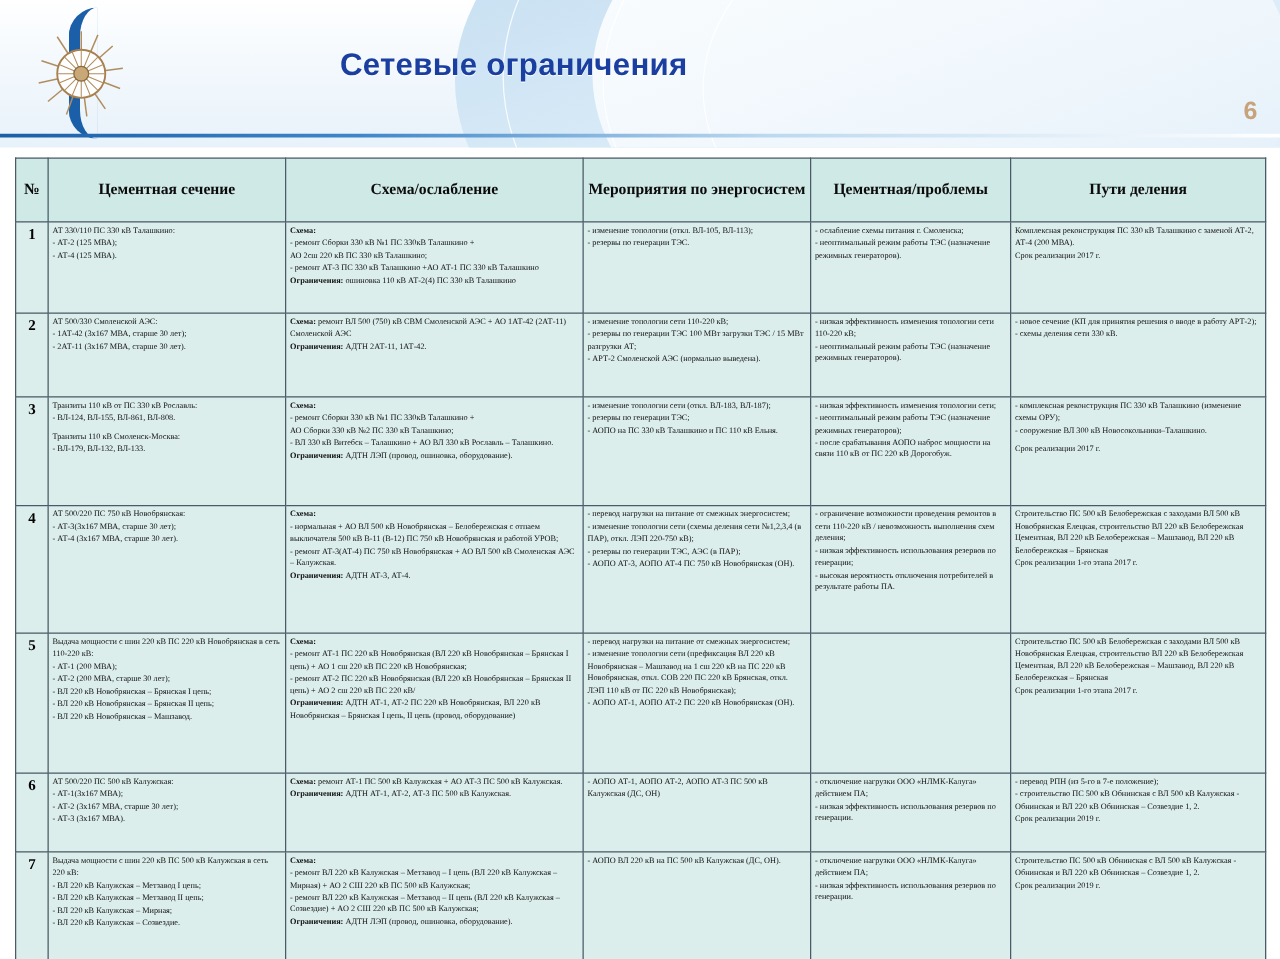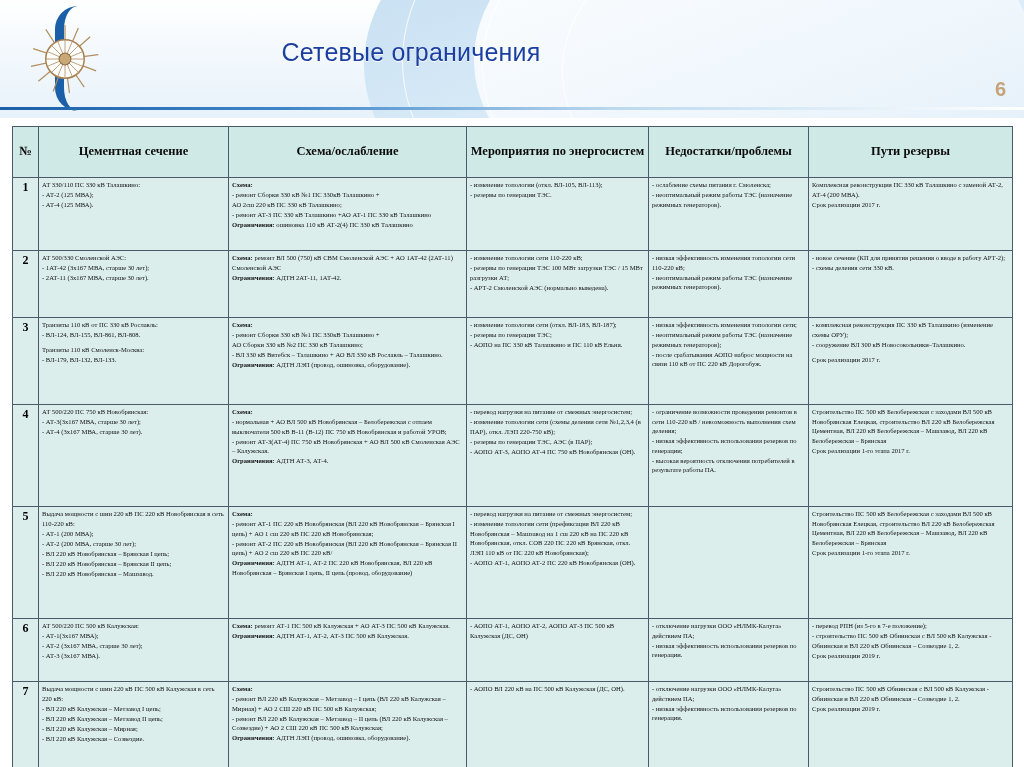--- a/index.html
+++ b/index.html
@@ -48,21 +48,21 @@
   }
   .page-number{
     position:absolute;right:18px;top:78px;
     font-family:"Liberation Sans", sans-serif;
     font-size:20px;color:#c6a37a;font-weight:bold;
   }
   .banner-title{
     position:absolute;left:0;top:38px;width:822px;
     text-align:center;
     font-family:"Liberation Sans", sans-serif;
-    font-size:25px;font-weight:normal;color:#1a3fa0;
+    font-size:25px;font-weight:bold;color:#1a3fa0;
     letter-spacing:0.2px;
     text-shadow:0 1px 0 #ffffff;
   }
   
   .table-wrap{
     position:absolute;left:12px;top:126px;width:1000px;
   }
   table.grid{
     border-collapse:collapse;
     width:1000px;
@@ -172,22 +172,22 @@
       <col class="c-meas">
         <col class="c-prob">
         <col class="c-sol">
     </colgroup>
     <thead>
       <tr>
         <th>№</th>
         <th>Цементная сечение</th>
         <th>Схема/ослабление</th>
         <th>Мероприятия по энергосистем</th>
-        <th>Недостатки/проблемы</th>
-        <th>Пути резервы</th>
+        <th>Цементная/проблемы</th>
+        <th>Пути деления</th>
       </tr>
     </thead>
     <tbody>
         <tr class="row1">
           <td class="num">1</td>
           <td>
             <div class="cell">
               <p>АТ 330/110 ПС 330 кВ Талашкино:</p>
               <p>- АТ-2 (125 МВА);</p>
               <p>- АТ-4 (125 МВА).</p>

